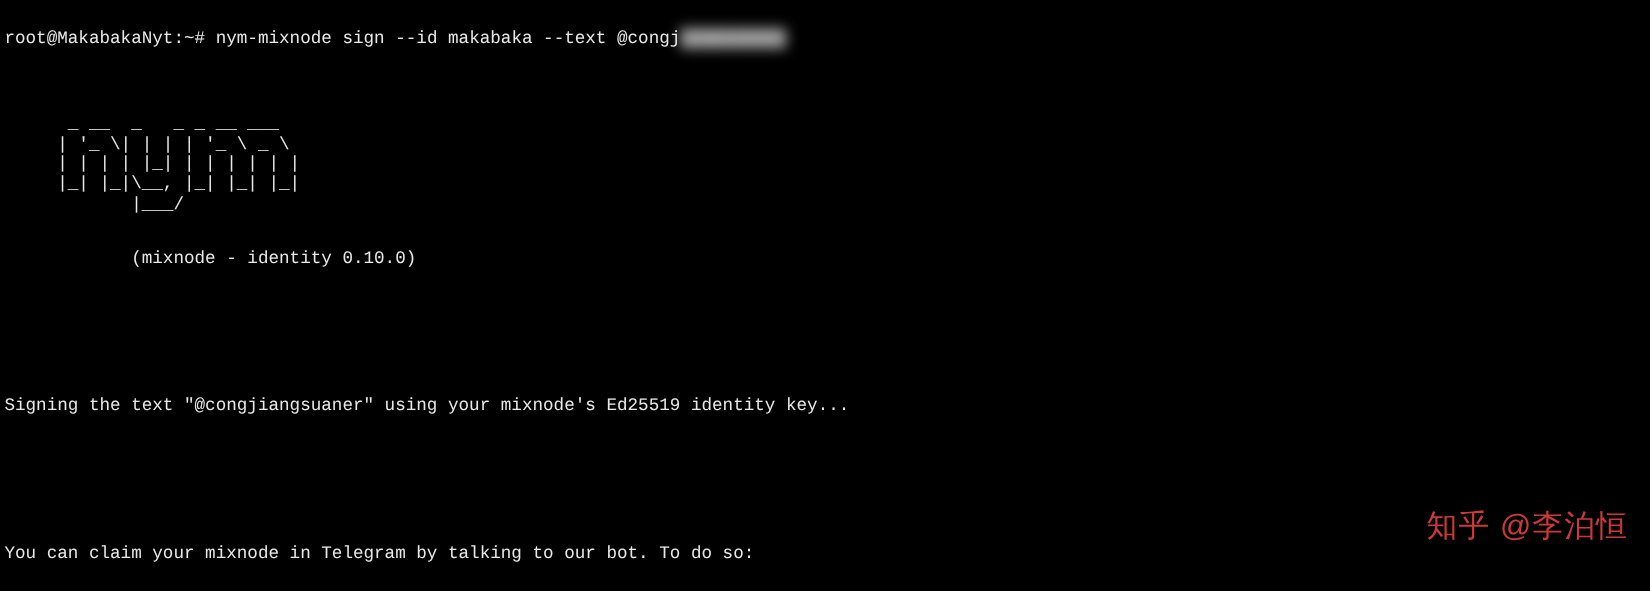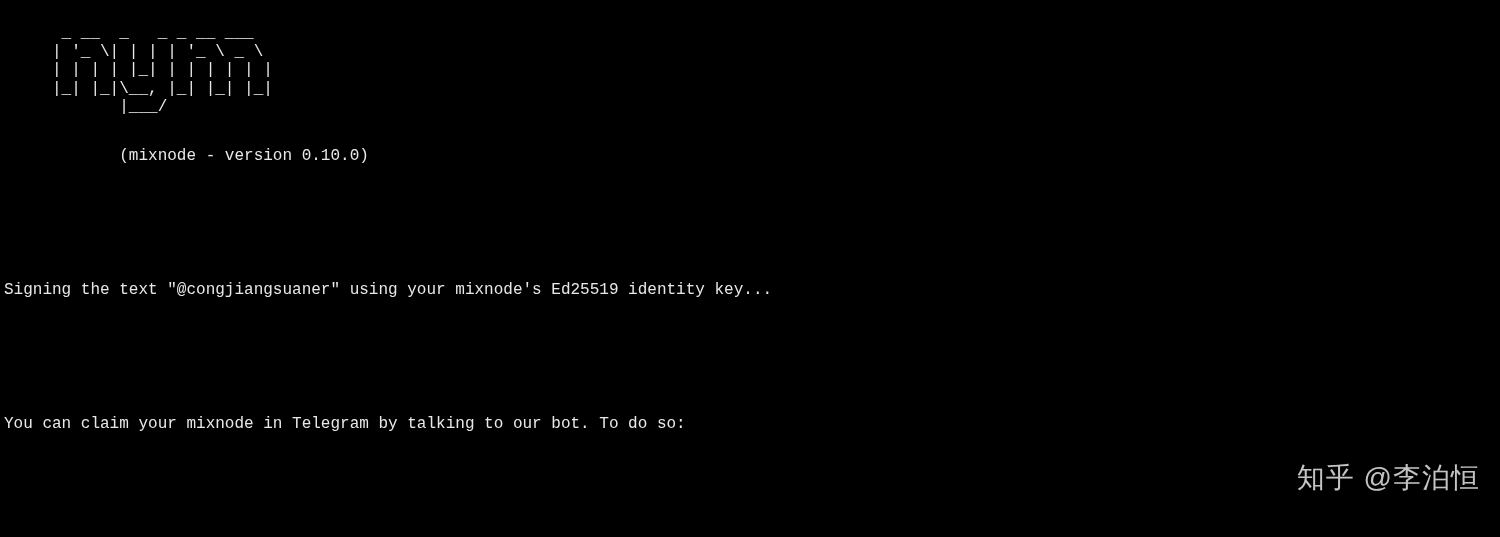--- a/index.html
+++ b/index.html
@@ -27,44 +27,46 @@
       align-items: center;
     }
     .obscured {
       filter: blur(6px);
       opacity: 0.7;
     }
     .watermark {
       position: absolute;
       right: 20px;
       bottom: 40px;
-      color: #e5e5e5;
+      color: #ef4444;
       font-family: -apple-system, "PingFang SC", "Microsoft YaHei", sans-serif;
       font-size: 28px;
       font-weight: 400;
       letter-spacing: 1px;
       opacity: 0.85;
     }
     .ascii {
       font-family: "Consolas", "Courier New", monospace;
       white-space: pre;
+      margin-top: 34px;
       margin-bottom: 6px;
       line-height: 1.15;
     }
   </style>
 </head>
 <body>
 
 <div class="terminal">
+<span class="prompt-line"><span>root@MakabakaNyt</span><span>:</span><span>~</span><span># </span><span>nym-mixnode sign --id makabaka --text @congj</span><span class="obscured">██████████</span></span>
 <div class="ascii">      _ __  _   _ _ __ ___
      | '_ \| | | | '_ \ _ \
      | | | | |_| | | | | | |
      |_| |_|\__, |_| |_| |_|
             |___/</div>
-<div>            (mixnode - version 0.10.0)</div>
+<div>            (mixnode - identity 0.10.0)</div>
 <br>
 <br>
 <div>Signing the text "@congjiangsuaner" using your mixnode's Ed25519 identity key...</div>
 <br>
 <br>
 <div>You can claim your mixnode in Telegram by talking to our bot. To do so:</div>
 <br>
 
 
 <br>

